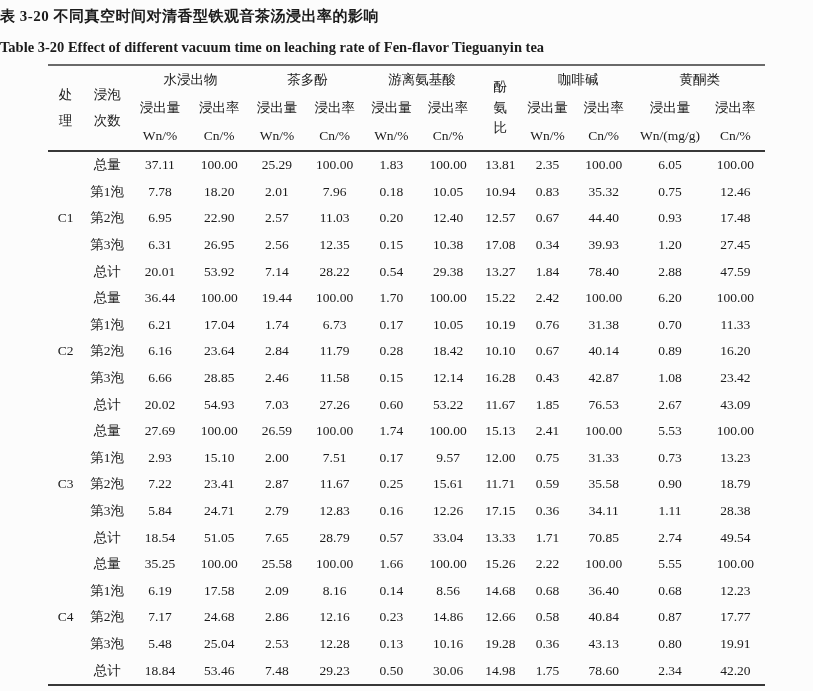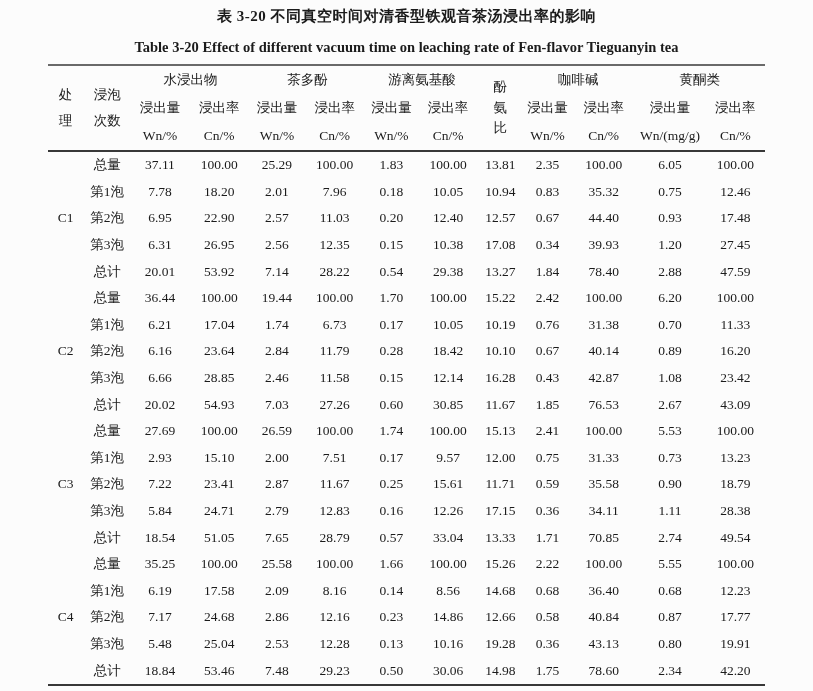--- a/index.html
+++ b/index.html
@@ -1,21 +1,21 @@
 <!DOCTYPE html>
 <html><head>
 <meta charset="utf-8">
 <style>
   html,body{margin:0;padding:0}
   body{
     width:813px;height:691px;position:relative;overflow:hidden;
     background:#fcfcfc;color:#1b1b1b;
     font-family:"Liberation Serif","DejaVu Serif",serif;
   }
-  .title{position:absolute;left:0;width:813px;text-align:center;font-weight:bold}
+  .title{position:absolute;left:0;width:813px;font-weight:bold}
   .title-zh{top:7px;font-size:15px;letter-spacing:.5px}
   .title-en{top:39px;font-size:14.5px}
   .tbl-wrap{position:absolute;left:48px;top:64px;width:717px}
   table{width:100%;border-collapse:collapse;table-layout:fixed;font-size:13.5px}
   thead{border-top:2px solid #6a6a6a;border-bottom:2px solid #383838}
   tbody{border-bottom:2px solid #383838}
   th,td{font-weight:normal;text-align:center;vertical-align:middle;padding:0;overflow:hidden;white-space:nowrap}
   thead tr.gr th{height:28px}
   thead tr.sub th{height:27px}
   thead tr.unit th{height:29px}
@@ -216,21 +216,21 @@
           <td>1.08</td>
           <td>23.42</td>
         </tr>
         <tr>
           <td>总计</td>
           <td>20.02</td>
           <td>54.93</td>
           <td>7.03</td>
           <td>27.26</td>
           <td>0.60</td>
-          <td>30.85</td>
+          <td>53.22</td>
           <td>11.67</td>
           <td>1.85</td>
           <td>76.53</td>
           <td>2.67</td>
           <td>43.09</td>
         </tr>
         <tr>
           <td rowspan="5" class="treat">C3</td>
           <td>总量</td>
           <td>27.69</td>

